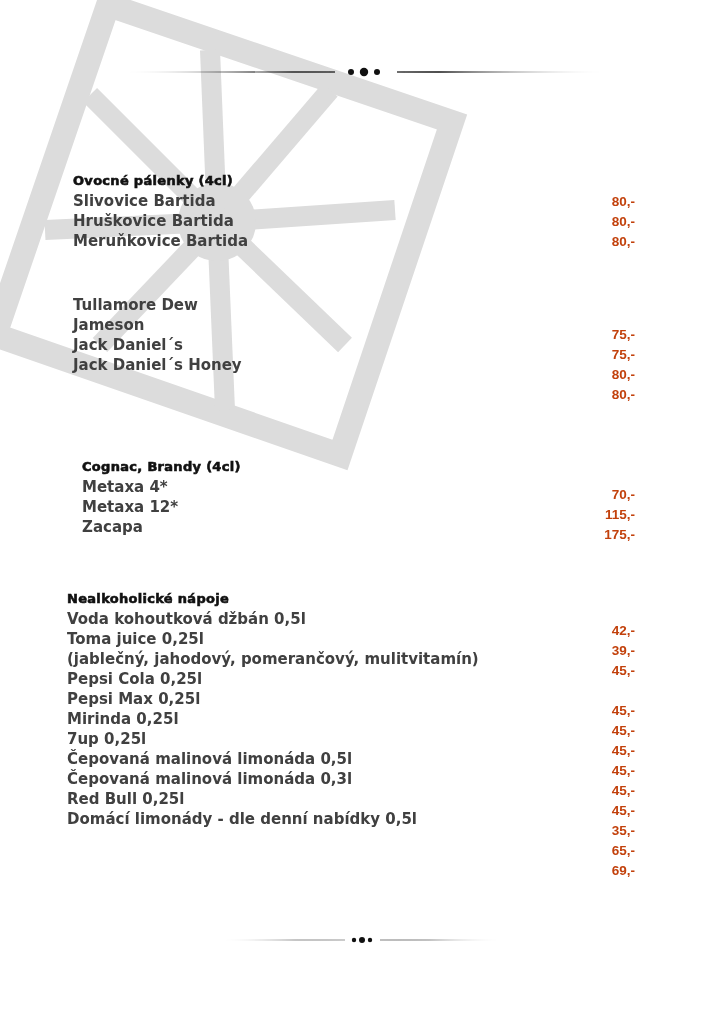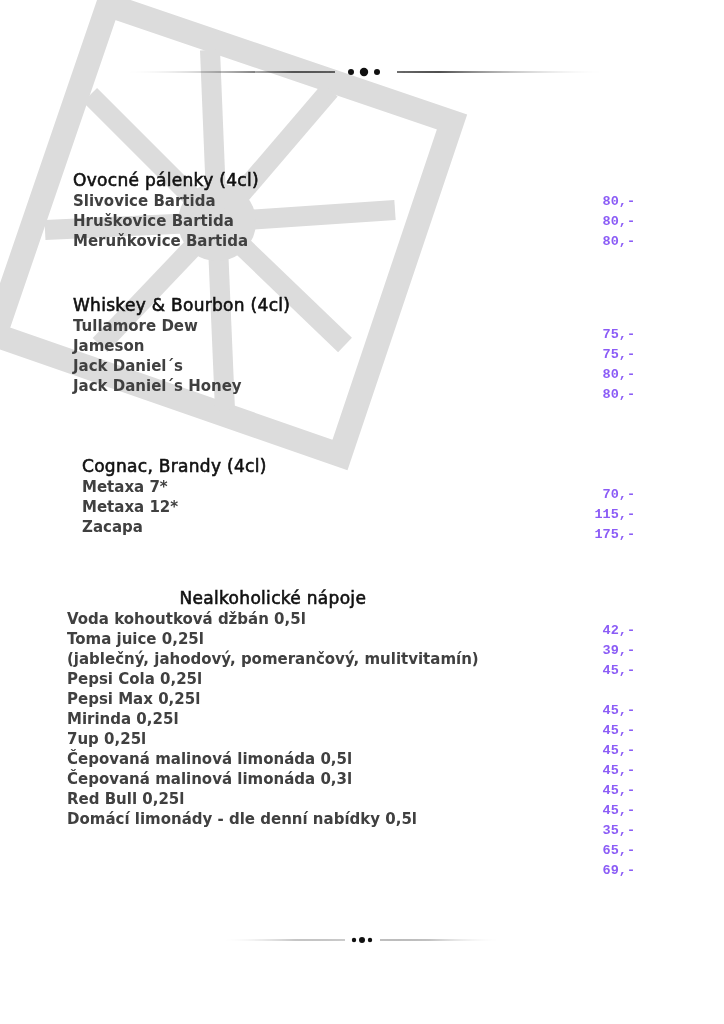--- a/index.html
+++ b/index.html
@@ -1,23 +1,23 @@
 <!DOCTYPE html>
 <html><head>
 <meta charset="utf-8">
 <style>
   html, body { margin: 0; padding: 0; background: #ffffff; }
   body { width: 724px; height: 1024px; position: relative; overflow: hidden; font-family: "DejaVu Sans", sans-serif; color: #111; }
   .watermark { position: absolute; left: 0; top: 0; width: 724px; height: 1024px; z-index: 0; pointer-events: none; }
   .divider { position: absolute; left: 0; width: 724px; height: 20px; z-index: 1; }
   .section { position: absolute; z-index: 2; }
-  .section-title { font-family: "DejaVu Sans", sans-serif; font-weight: 400; font-size: 17px; letter-spacing: 0.3px; color: #111; height: 21px; line-height: 21px; -webkit-text-stroke: 0.6px #111; white-space: nowrap; text-align: center; }
+  .section-title { font-family: "DejaVu Sans", sans-serif; font-weight: 700; font-size: 13px; letter-spacing: 0.3px; color: #111; height: 21px; line-height: 21px; -webkit-text-stroke: 0.6px #111; white-space: nowrap; }
   .item { font-family: "DejaVu Sans", sans-serif; font-size: 15px; font-weight: 600; color: #404040; height: 20px; line-height: 20px; white-space: nowrap; }
   .prices { position: absolute; z-index: 2; right: 89px; text-align: right; }
-  .price { font-family: Liberation Mono, monospace; font-size: 13.5px; font-weight: 600; color: #8b5cf6; height: 20px; line-height: 20px; white-space: nowrap; }
+  .price { font-family: Liberation Sans, sans-serif; font-size: 13.5px; font-weight: 600; color: #c2410c; height: 20px; line-height: 20px; white-space: nowrap; }
 </style>
 </head>
 <body>
 
 <svg class="watermark" viewBox="0 0 724 1024" xmlns="http://www.w3.org/2000/svg">
   <g fill="none" stroke="#dcdcdc" stroke-linejoin="miter">
 
     <polygon points="108,5 452,122 340,455 -5,335" stroke-width="24"></polygon>
 
     <g stroke-width="20" stroke-linecap="butt">
@@ -63,36 +63,35 @@
   <div class="item">Hruškovice Bartida</div>
   <div class="item">Meruňkovice Bartida</div>
 </div>
 <div class="prices" style="top:192px;">
   <div class="price">80,-</div>
   <div class="price">80,-</div>
   <div class="price">80,-</div>
 </div>
 
 <div class="section" style="left:73px; top:295px;">
-  <div class="section-title">Whiskey &amp; Bourbon (4cl)</div>
   <div class="item">Tullamore Dew</div>
   <div class="item">Jameson</div>
   <div class="item">Jack Daniel´s</div>
   <div class="item">Jack Daniel´s Honey</div>
 </div>
 <div class="prices" style="top:325px;">
   <div class="price">75,-</div>
   <div class="price">75,-</div>
   <div class="price">80,-</div>
   <div class="price">80,-</div>
 </div>
 
 <div class="section" style="left:82px; top:456px;">
   <div class="section-title">Cognac, Brandy (4cl)</div>
-  <div class="item">Metaxa 7*</div>
+  <div class="item">Metaxa 4*</div>
   <div class="item">Metaxa 12*</div>
   <div class="item">Zacapa</div>
 </div>
 <div class="prices" style="top:485px;">
   <div class="price">70,-</div>
   <div class="price">115,-</div>
   <div class="price">175,-</div>
 </div>
 
 <div class="section" style="left:67px; top:588px;">

